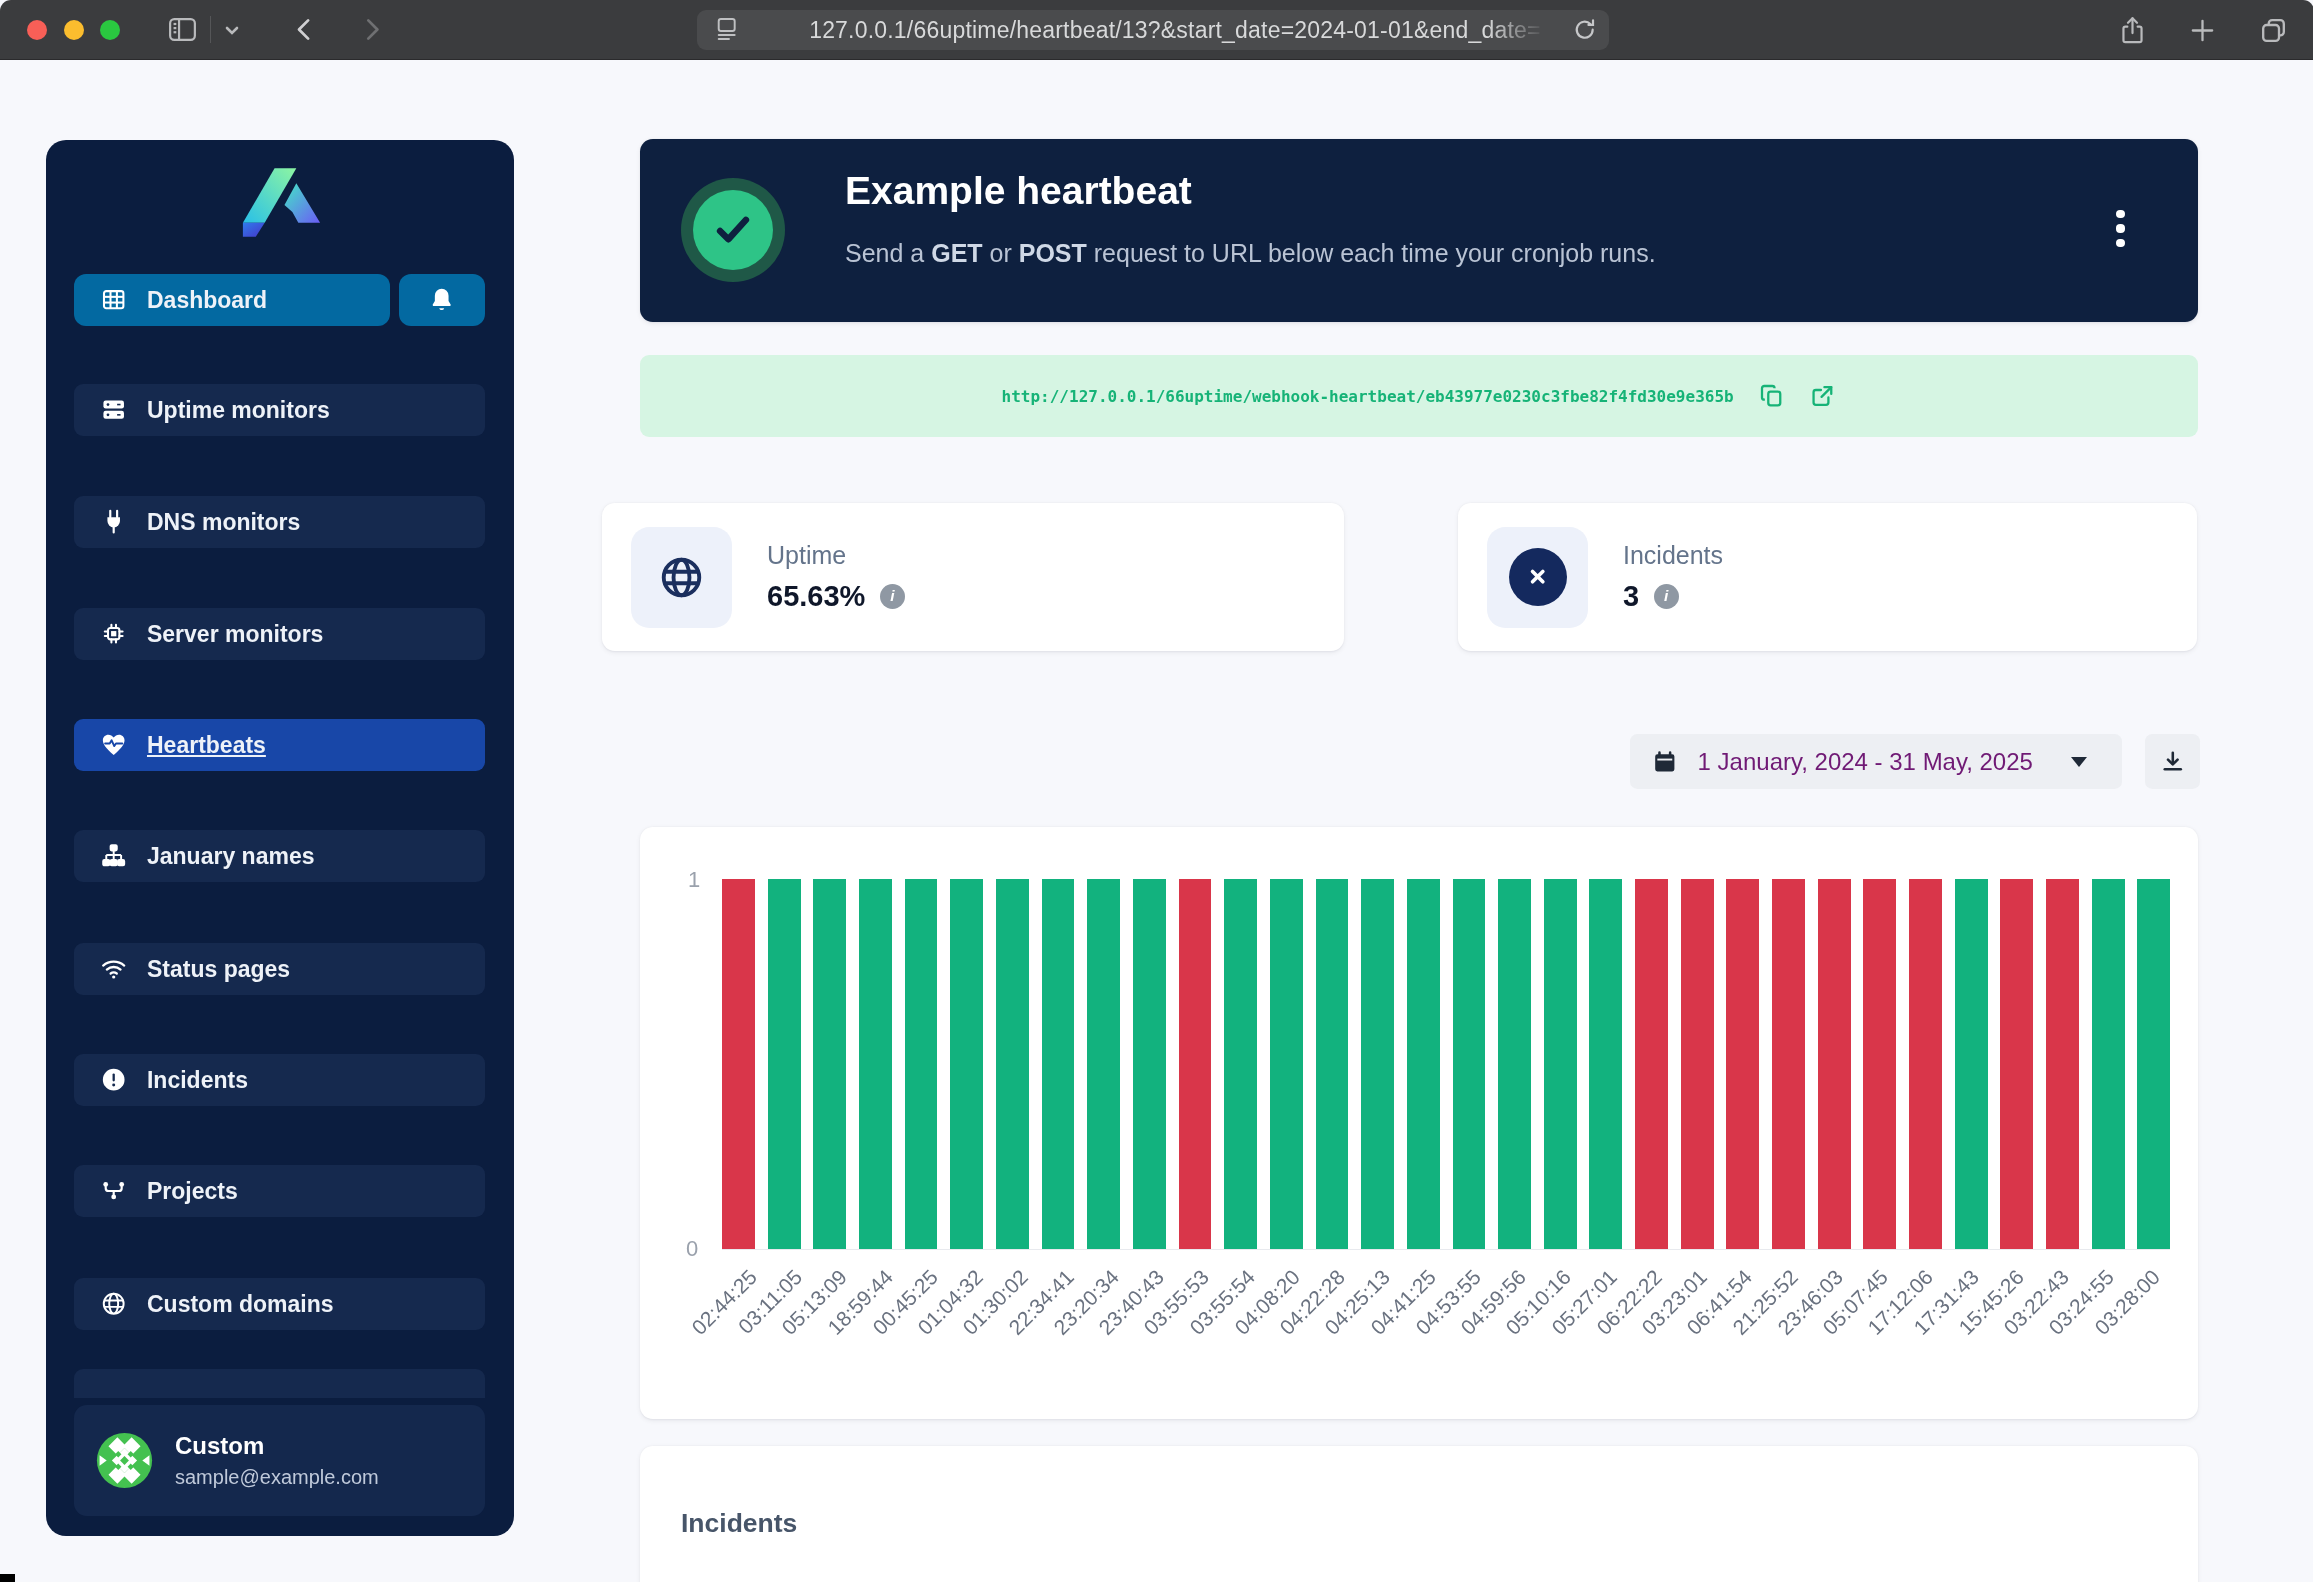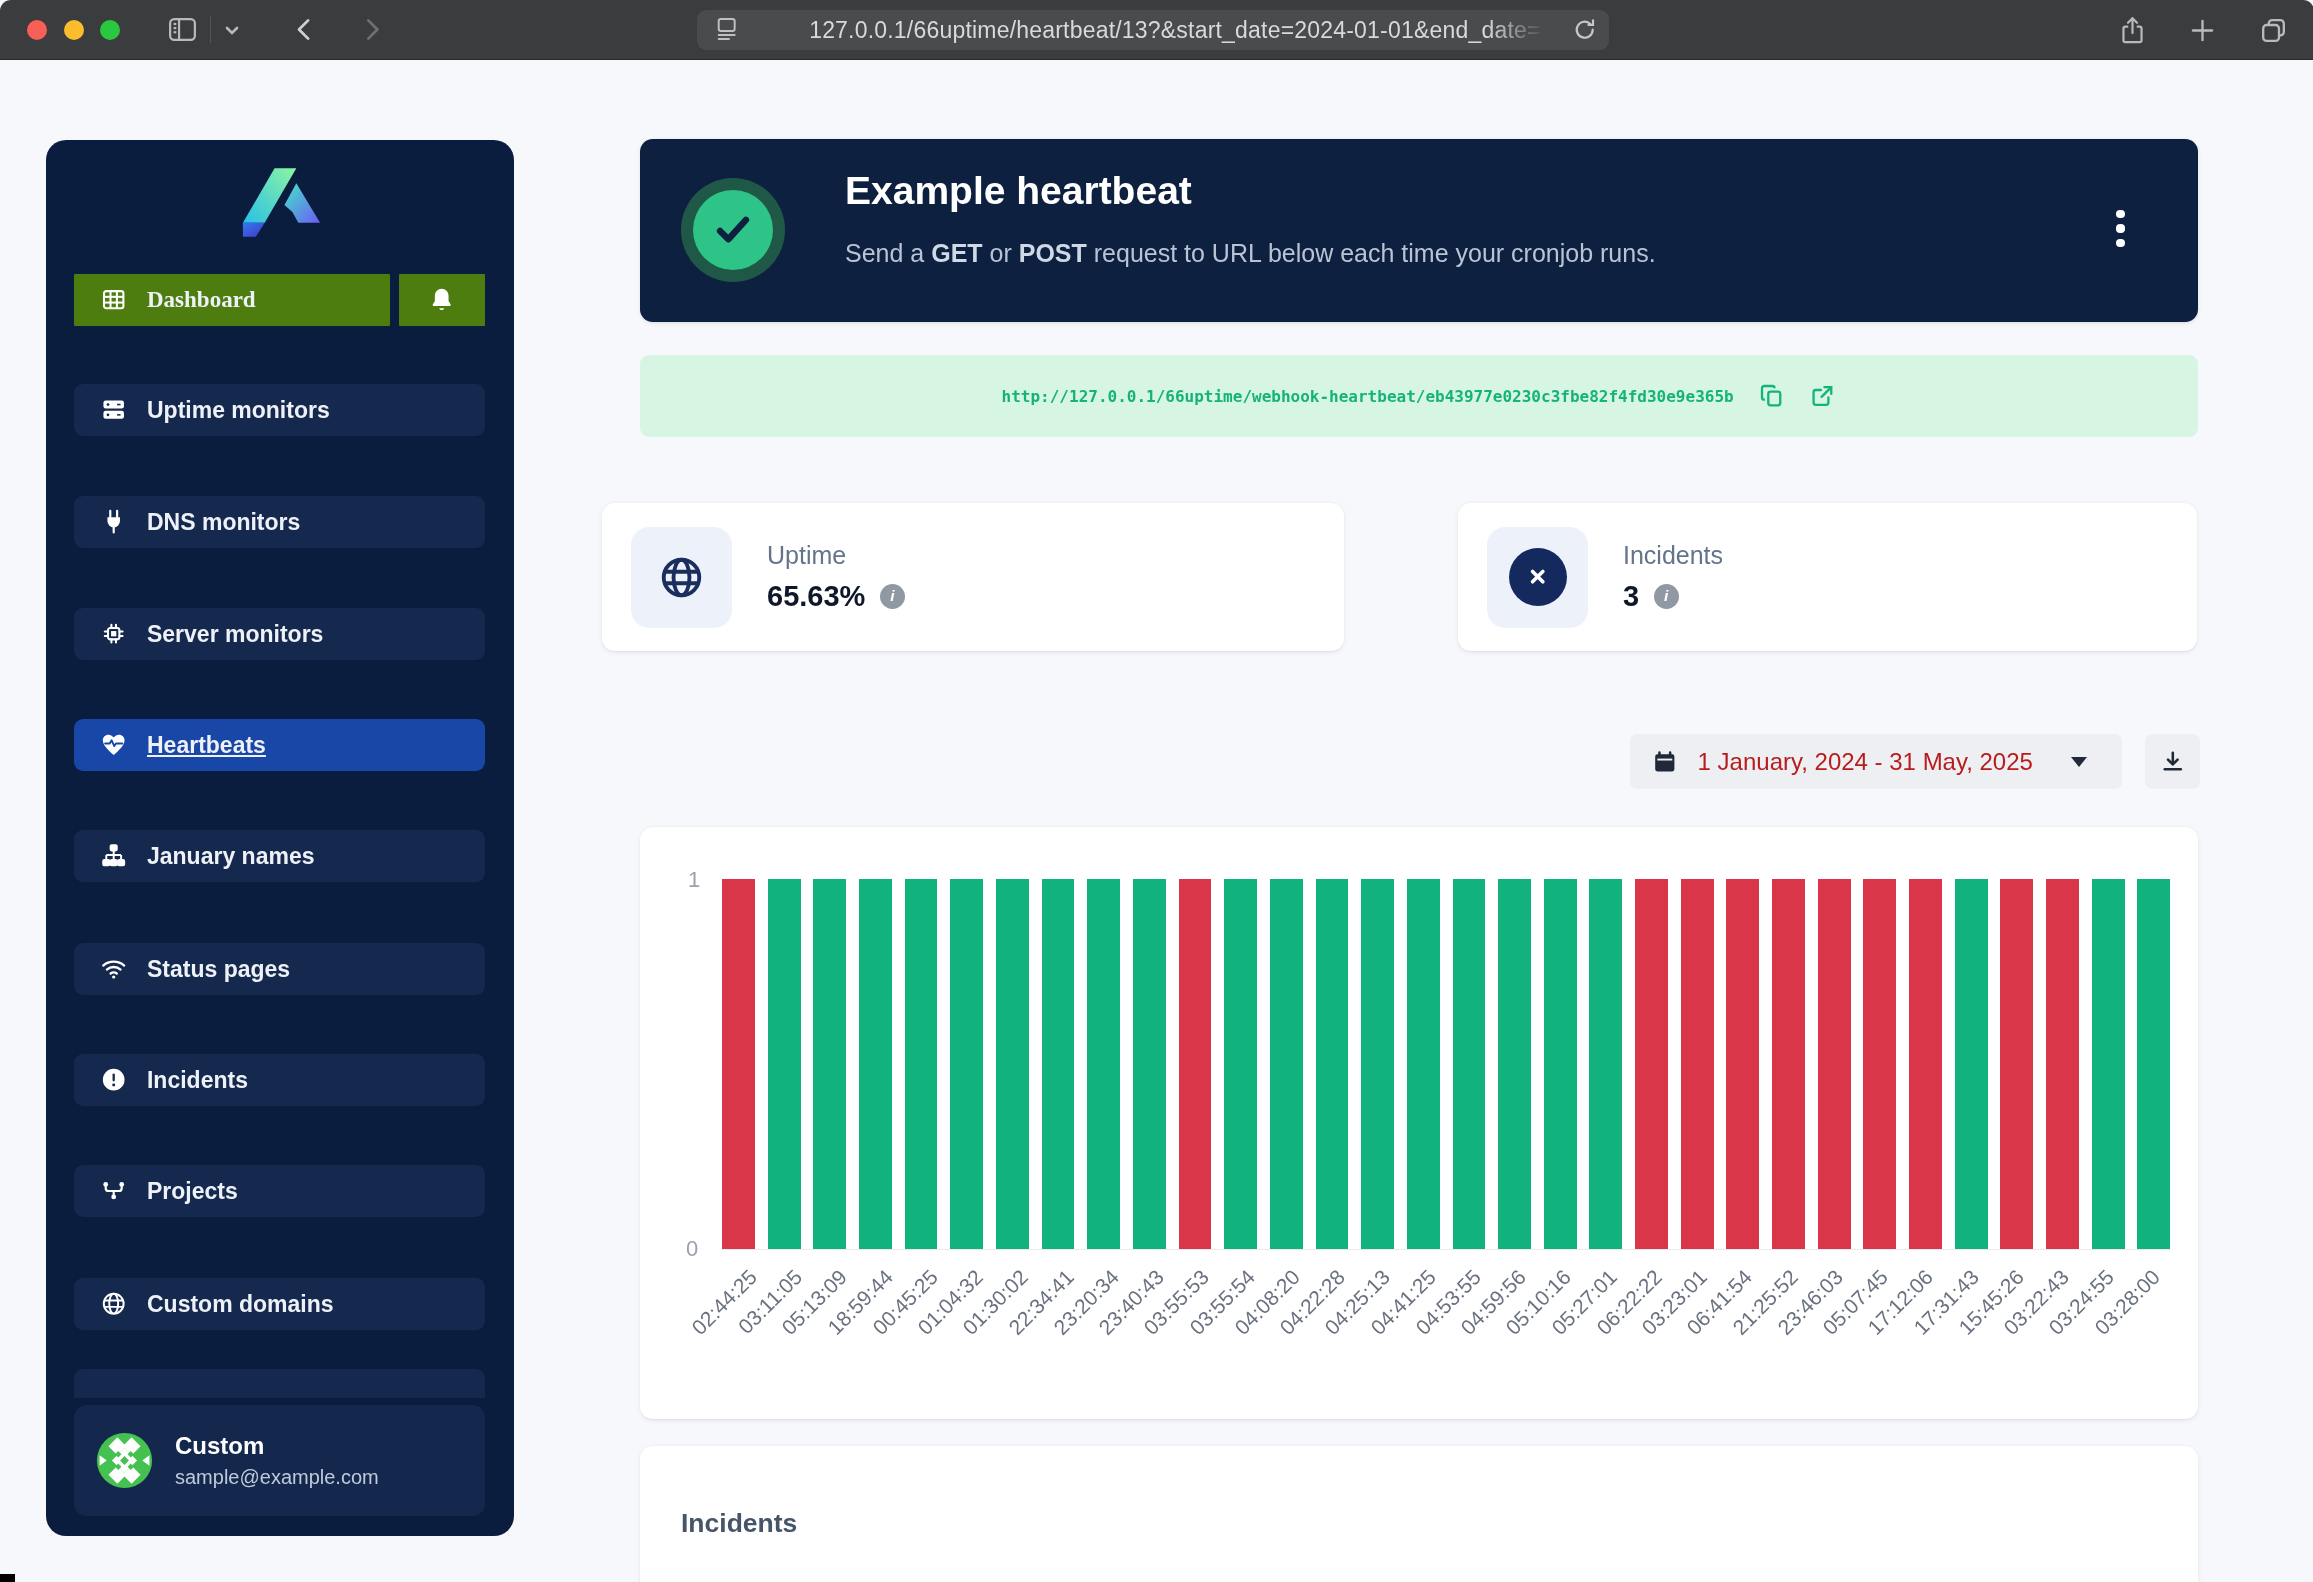--- a/index.html
+++ b/index.html
@@ -25,21 +25,21 @@
   .urlfade { position:absolute; right:49px; top:0; width:73px; height:40px;
     background:linear-gradient(90deg, rgba(74,75,77,0), #4a4b4d 80%); }
   .reload { position:absolute; right:11px; top:6.4px; color:#c6c7c9; }
   .chrome-right { position:absolute; right:24px; top:0; height:60px; display:flex; align-items:center; gap:40px; color:#c9cacc; }
 
   
   .sidebar { position:absolute; left:46px; top:140px; width:468px; height:1396px;
     background:#0b1d3f; border-radius:20px; }
   .logo-wrap { position:absolute; top:18.3px; left:0; width:100%; display:flex; justify-content:center; }
   .dash-row { position:absolute; top:134px; left:28px; width:411px; height:52px; display:flex; gap:9.1px; }
-  .side-btn { background:#4d7c0f; border-radius:1px; display:flex; align-items:center; color:#eef2f8; cursor:pointer;font-family:Liberation Serif, serif; }
+  .side-btn { background:#0369a1; border-radius:12px; display:flex; align-items:center; color:#eef2f8; cursor:pointer; }
   .dash-btn { flex:1; padding-left:25.6px; gap:20px; font-size:23px; font-weight:600; }
   .bell-btn { width:86px; justify-content:center; }
   .nav-item { position:absolute; left:28px; width:411px; height:52px; background:#15294e; border-radius:9.1px;
     display:flex; align-items:center; padding-left:25.6px; gap:20px; color:#eef2f8;
     font-size:23px; font-weight:600; cursor:pointer; }
   .nav-item.active { background:#1847a8; }
   .nav-item svg, .dash-btn svg { flex:none; }
   .nav-partial { position:absolute; left:28px; top:1229px; width:411px; height:29px;
     background:#15294e; border-radius:9.1px 9.1px 0 0; }
   .profile { position:absolute; left:28px; top:1265px; width:411px; height:111px; background:#14284d;
@@ -73,21 +73,21 @@
   .stat-text { margin-left:35px; }
   .stat-label { color:#64748b; font-size:25px; }
   .stat-valrow { display:flex; align-items:center; gap:14.6px; margin-top:9.1px; }
   .stat-value { color:#0f172a; font-size:29px; font-weight:700; }
   .info-badge { width:25px; height:25px; border-radius:50%; background:#8f98a3; color:#fff; font-size:15.5px;
     font-weight:700; font-style:italic; display:flex; align-items:center; justify-content:center; cursor:pointer; }
   .xcirc { width:58px; height:58px; border-radius:50%; background:#14295e; display:flex; align-items:center; justify-content:center; }
 
   .date-btn { position:absolute; left:1630px; top:734px; width:492px; height:55px; background:#edeff3;
     border-radius:7.3px; display:flex; align-items:center; padding:0 22px; gap:20px; cursor:pointer;
-    color:#b91c1c; font-size:24px; font-weight:500; }
+    color:#701a75; font-size:24px; font-weight:500; }
   .caret { width:0; height:0; border-left:8.2px solid transparent; border-right:8.2px solid transparent;
     border-top:10px solid #1f2937; margin-left:18.3px; }
   .dl-btn { position:absolute; left:2145px; top:734px; width:55px; height:55px; background:#edeff3;
     border-radius:7.3px; display:flex; align-items:center; justify-content:center; color:#1f2937; cursor:pointer; }
 
   
   .chart-card { position:absolute; left:640px; top:827px; width:1558px; height:592px; background:#fff; border-radius:12.8px; }
   .ytick { position:absolute; color:#9aa1ac; font-size:22px; }
   .ytick.top { left:48px; top:40px; }
   .ytick.bottom { left:46px; top:409px; }

